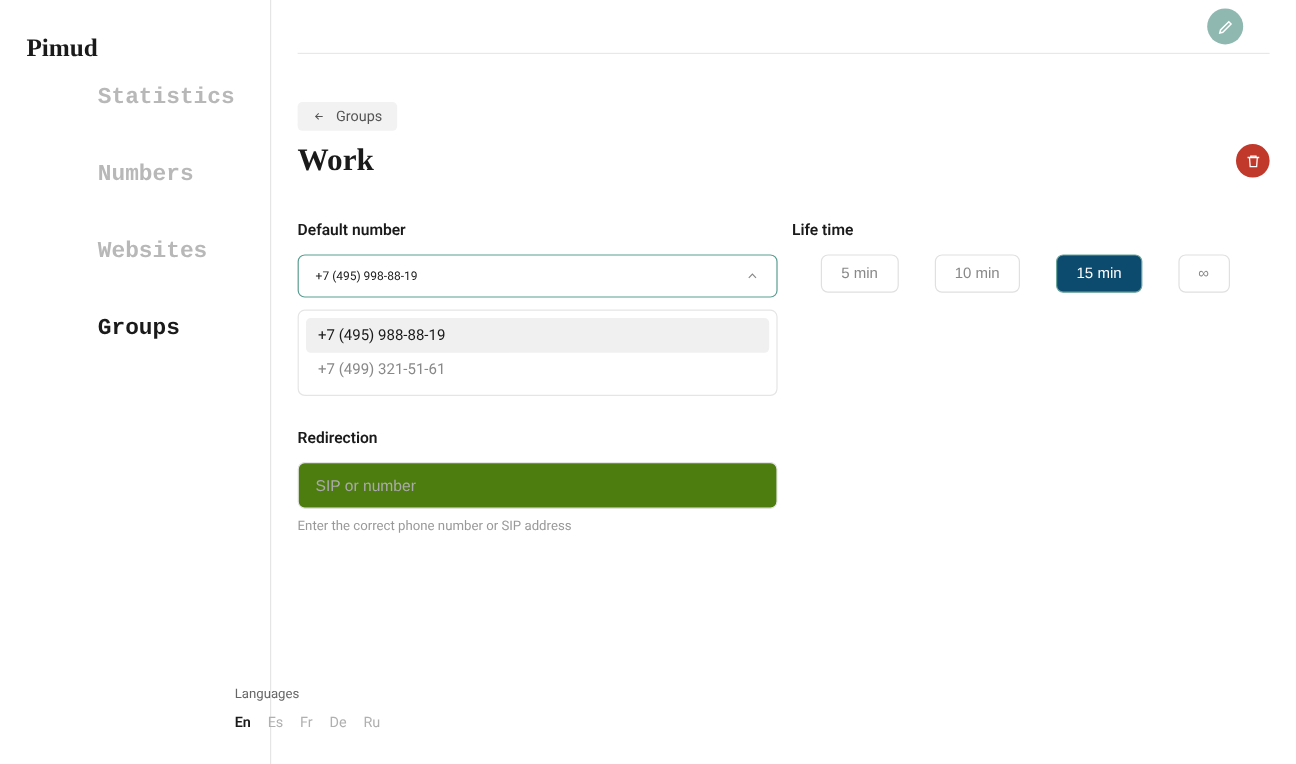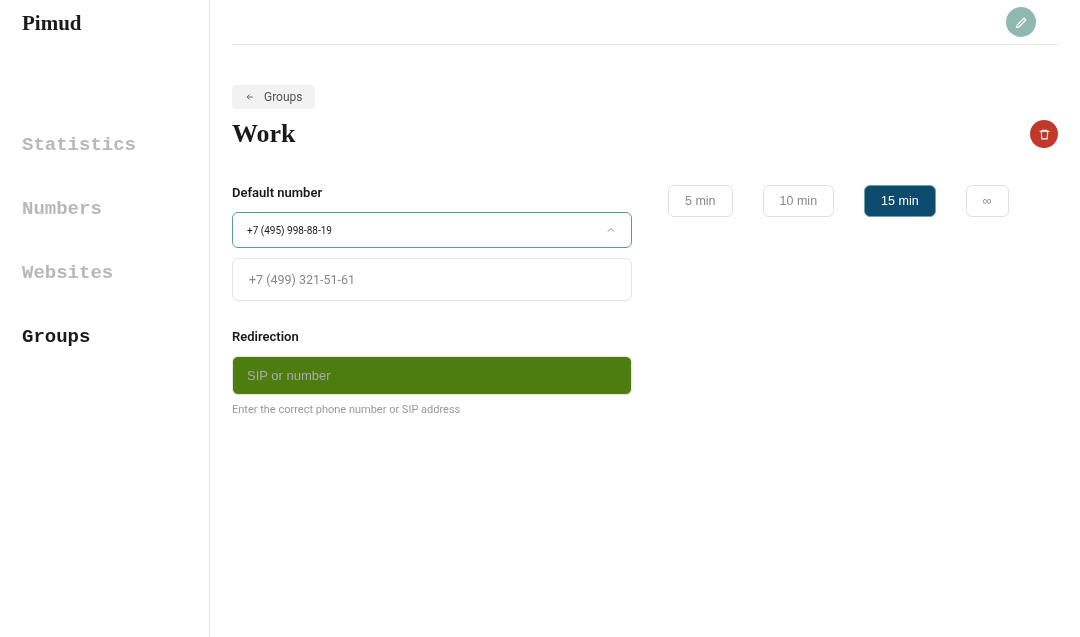--- a/index.html
+++ b/index.html
@@ -14,25 +14,25 @@
       background: #fff;
       width: 1080px;
       height: 637px;
       overflow: hidden;
     }
     .container {
       display: flex;
       height: 100%;
     }
     .sidebar {
-      width: 210px;
+      width: 226px;
       border-right: 1px solid #e5e5e5;
-      padding: 11px 22px;
-      display: flex;
-      flex-direction: column;
+      padding: 28px 22px;
+      display: flex;
+      flex-direction: row;
     }
     .logo {
       font-family: Georgia, "Times New Roman", serif;
       font-weight: bold;
       font-size: 21px;
       color: #1a1a1a;
       margin-bottom: 56px;
     }
     .nav {
       flex: 1;
@@ -248,20 +248,30 @@
 
 <div class="container">
   <aside class="sidebar">
     <div class="logo">Pimud</div>
     <nav class="nav">
       <div class="nav-item">Statistics</div>
       <div class="nav-item">Numbers</div>
       <div class="nav-item">Websites</div>
       <div class="nav-item active">Groups</div>
     </nav>
+    <div class="languages">
+      <div class="languages-label">Languages</div>
+      <div class="lang-list">
+        <span class="lang-item active">En</span>
+        <span class="lang-item">Es</span>
+        <span class="lang-item">Fr</span>
+        <span class="lang-item">De</span>
+        <span class="lang-item">Ru</span>
+      </div>
+    </div>
   </aside>
 
   <main class="main">
     <div class="topbar">
       <div class="avatar">
         <svg viewBox="0 0 24 24">
             <path d="M4 20l4-1 11-11-3-3L5 16l-1 4z"></path>
           </svg>
       </div>
     </div>
@@ -289,29 +299,31 @@
       <div class="form-row">
         <div class="col-left">
           <label class="field-label">Default number</label>
           <div class="select-box">
             <span>+7 (495) 998-88-19</span>
             <svg viewBox="0 0 24 24">
                 <polyline points="6 15 12 9 18 15"></polyline>
               </svg>
           </div>
           <div class="dropdown">
+            <div class="dropdown-item selected">+7 (495) 988-88-19</div>
             <div class="dropdown-item">+7 (499) 321-51-61</div>
           </div>
 
           <label class="field-label">Redirection</label>
           <input class="input-plain" type="text" placeholder="SIP or number" style="">
           <div class="hint">Enter the correct phone number or SIP address</div>
         </div>
 
         <div class="col-right">
+          <label class="field-label">Life time</label>
           <div class="pill-group">
             <button class="pill">5 min</button>
             <button class="pill">10 min</button>
             <button class="pill active">15 min</button>
             <button class="pill">∞</button>
           </div>
         </div>
       </div>
     </div>
   </main>

